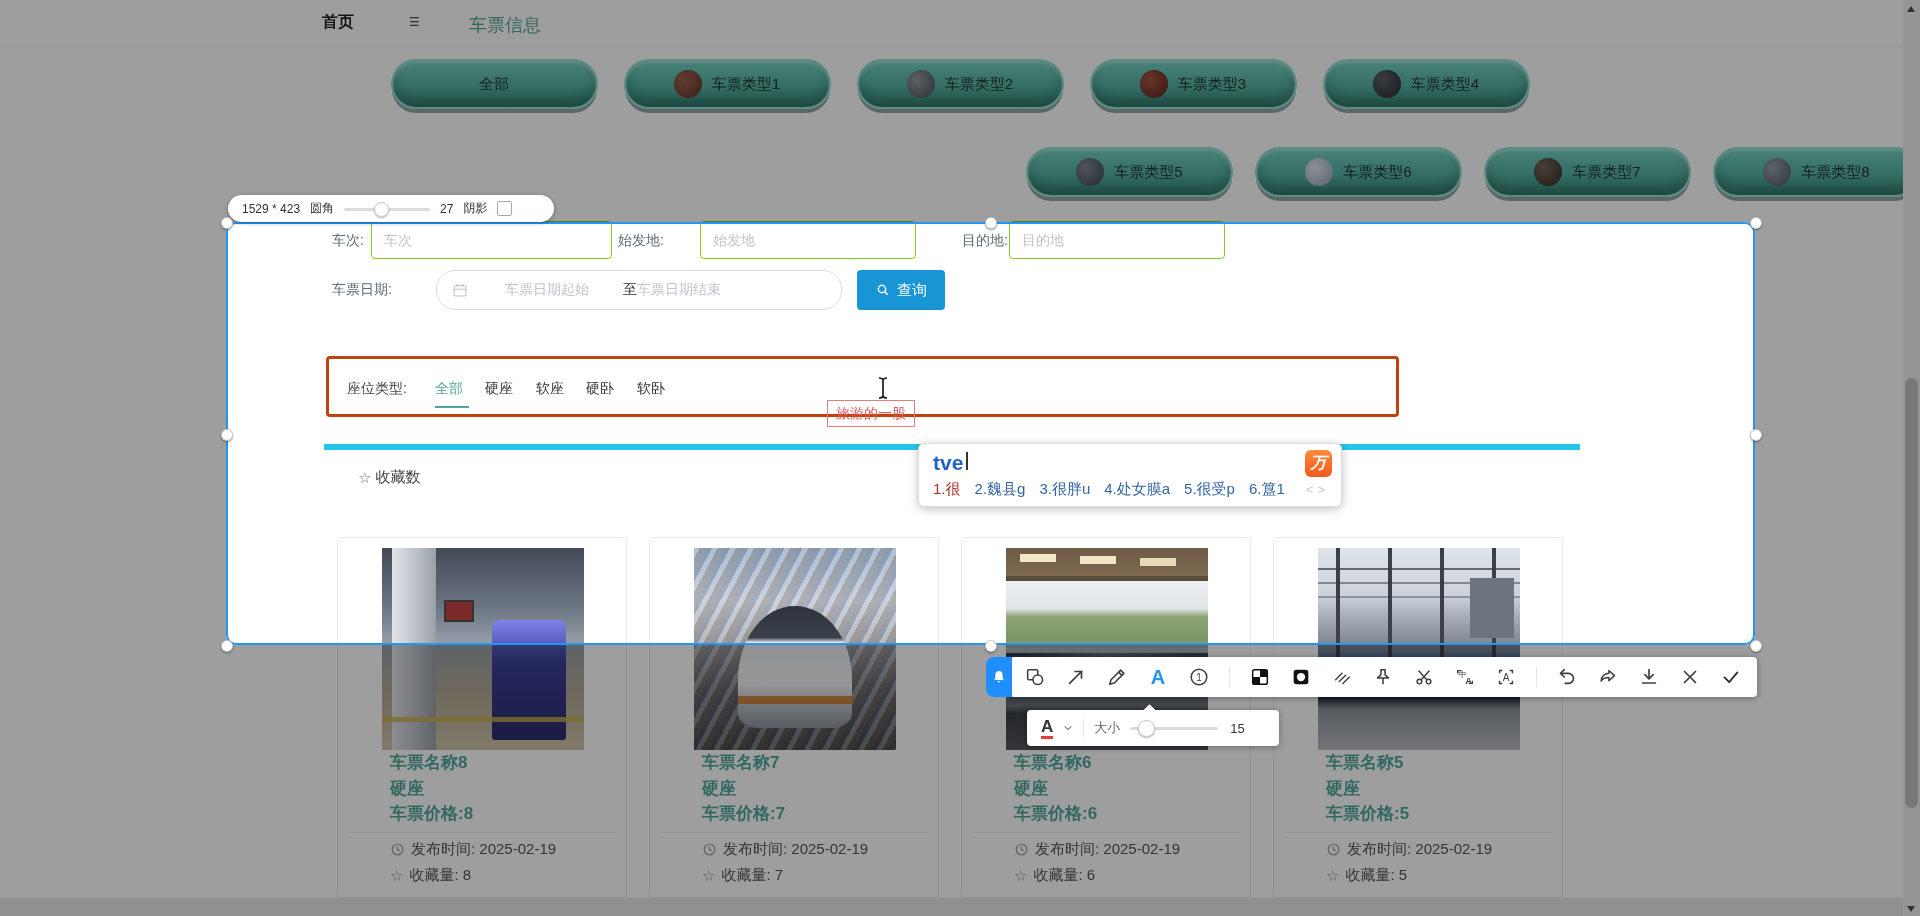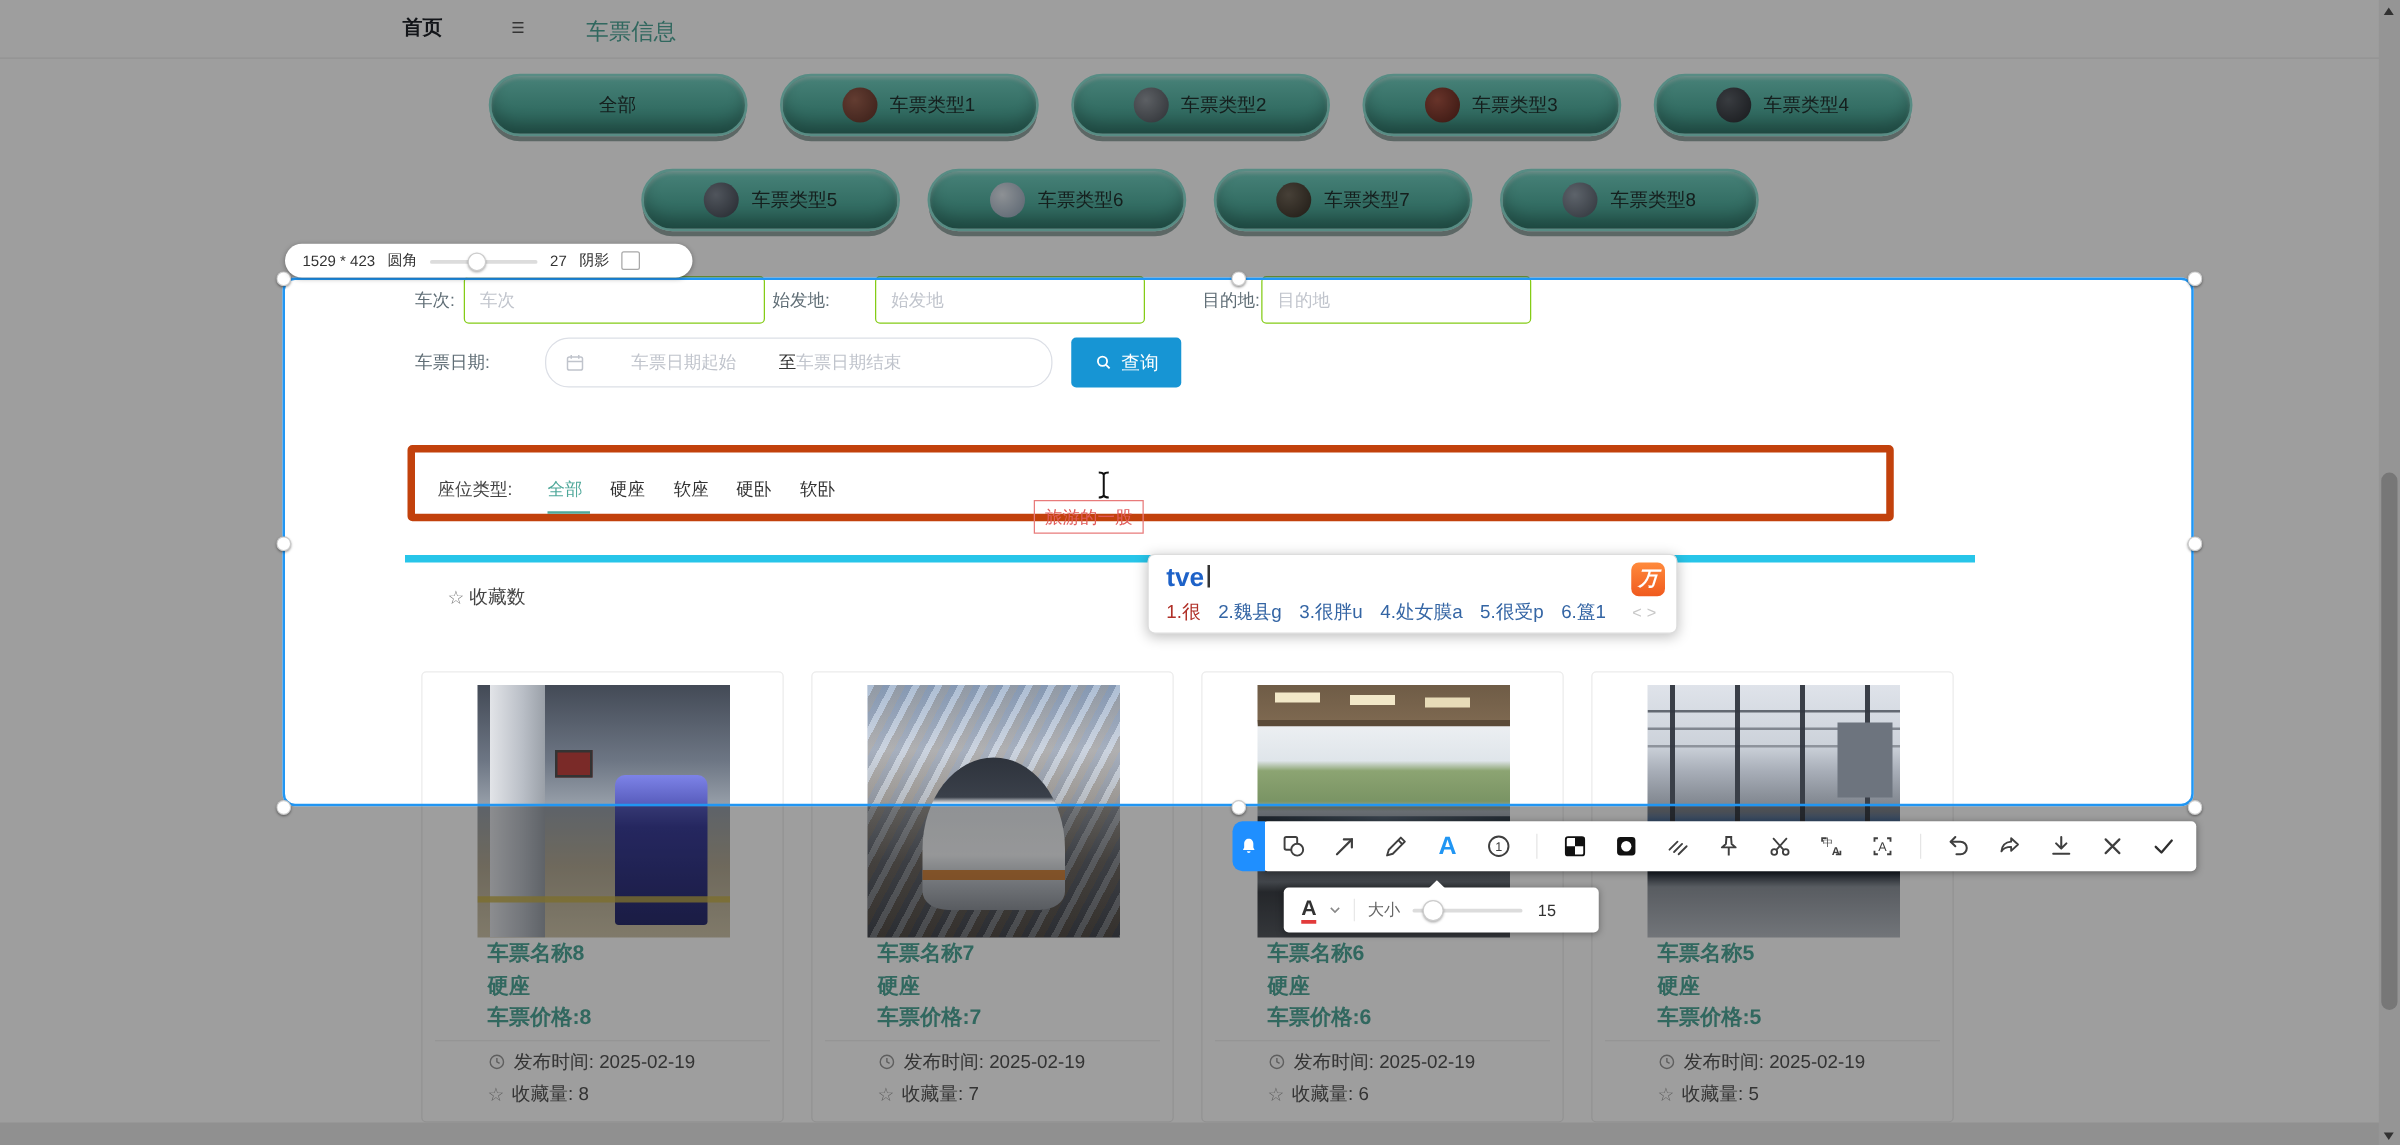--- a/index.html
+++ b/index.html
@@ -7,21 +7,21 @@
   .stage{position:relative;width:1920px;height:916px;overflow:hidden;background:#fff;}
 
   
   .navbar{position:absolute;left:0;top:0;width:100%;height:46px;background:#fff;border-bottom:1px solid #ececec;}
   .nav-home{position:absolute;left:322px;top:12px;font-size:16px;font-weight:700;color:#1f2329;}
   .nav-menu{position:absolute;left:409px;top:15px;font-size:12px;color:#555;}
   .nav-ticket{position:absolute;left:469px;top:13px;font-size:18px;color:#4fa89a;}
 
   .cat-row{position:absolute;left:0;width:100%;display:flex;justify-content:center;}
   .cat-row1{top:59px;gap:26px;}
-  .cat-row2{top:135px;gap:22px;}
+  .cat-row2{top:147px;gap:22px;justify-content:flex-end;}
   .cat-btn{width:207px;height:50px;border-radius:26px;background:linear-gradient(180deg,#74d2c3 0%,#54b2a2 55%,#3d9283 100%);
     border:2px solid #8fe3d6;box-shadow:0 5px 0 -1px rgba(20,60,54,.45), inset 0 -8px 12px rgba(0,0,0,.22), inset 0 2px 3px rgba(255,255,255,.4);
     display:flex;align-items:center;justify-content:center;gap:10px;box-sizing:border-box;cursor:pointer;}
   .cat-btn span{font-size:15px;color:#223230;}
   .circ{width:28px;height:28px;border-radius:50%;flex:0 0 28px;}
   .c1{background:radial-gradient(circle at 35% 35%,#a06250,#5d3228);}
   .c2{background:radial-gradient(circle at 35% 35%,#969ba2,#4a4f56);}
   .c3{background:radial-gradient(circle at 35% 35%,#a85444,#5a241c);}
   .c4{background:radial-gradient(circle at 35% 35%,#5c6168,#26292e);}
   .c5{background:radial-gradient(circle at 35% 35%,#828a96,#3c424c);}
@@ -33,21 +33,21 @@
   .f-input{position:absolute;height:38px;border:1px solid #84cc16;border-radius:4px;box-sizing:border-box;
     font-size:14px;color:#333;padding:0 12px;outline:none;background:#fff;font-family:inherit;}
   .f-input::placeholder{color:#c0c4cc;}
   .datebox{position:absolute;left:436px;top:270px;width:406px;height:40px;border:1px solid #dcdfe6;border-radius:19px;
     box-sizing:border-box;background:#fff;display:flex;align-items:center;}
   .ph{color:#c0c4cc;font-size:14px;}
   .search-btn{position:absolute;left:857px;top:270px;width:88px;height:40px;border-radius:4px;background:#1795d4;
     display:flex;align-items:center;justify-content:center;gap:6px;cursor:pointer;}
   .search-btn span{color:#fff;font-size:15px;}
 
-  .seatbox{position:absolute;left:326px;top:356px;width:1189px;height:61px;border:6px solid #c2410c;border-radius:4px;background:#fff;box-sizing:border-box;}
+  .seatbox{position:absolute;left:326px;top:356px;width:1073px;height:61px;border:3px solid #c2410c;border-radius:4px;background:#fff;box-sizing:border-box;}
   .seat-label{position:absolute;left:18px;top:21px;font-size:14px;color:#444;}
   .seat-opt{position:absolute;top:21px;font-size:14px;color:#333;cursor:pointer;}
   .seat-opt.active{color:#4fa89a;}
   .seat-underline{position:absolute;left:106px;top:47px;width:34px;height:2px;background:#4fa89a;}
 
   .cyanbar{position:absolute;left:324px;top:444px;width:1256px;height:6px;background:#27c5e9;}
   .collect{position:absolute;left:358px;top:468px;font-size:15px;color:#444;display:flex;align-items:center;gap:4px;}
   .collect .star{color:#777;font-size:15px;}
 
   .card{position:absolute;top:537px;width:290px;height:361px;background:#fff;border:1px solid #ebebeb;border-radius:4px;box-sizing:border-box;cursor:pointer;}

